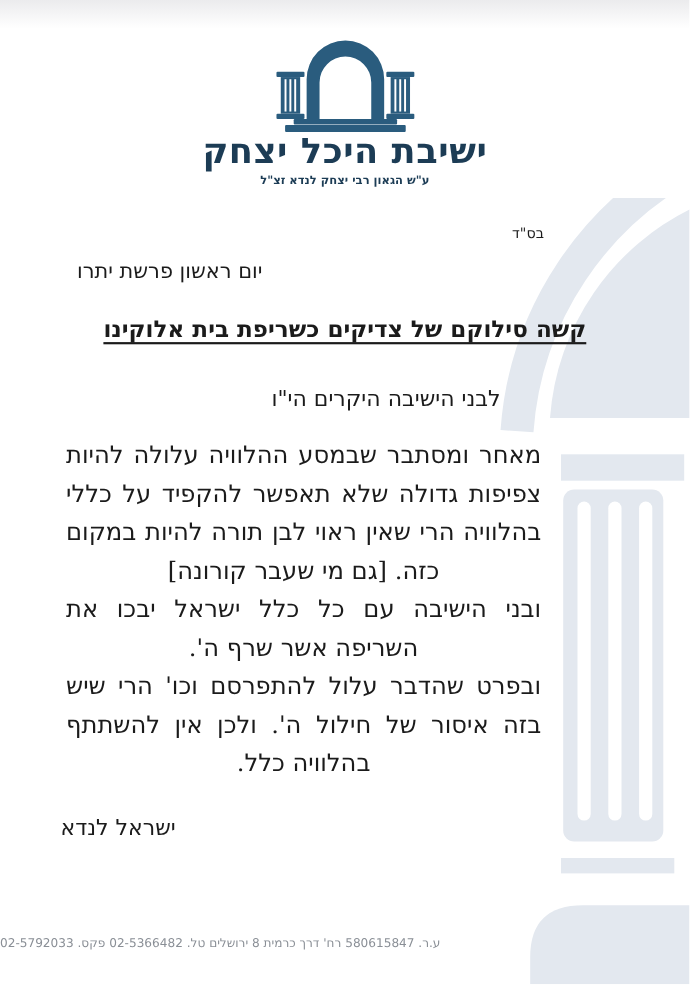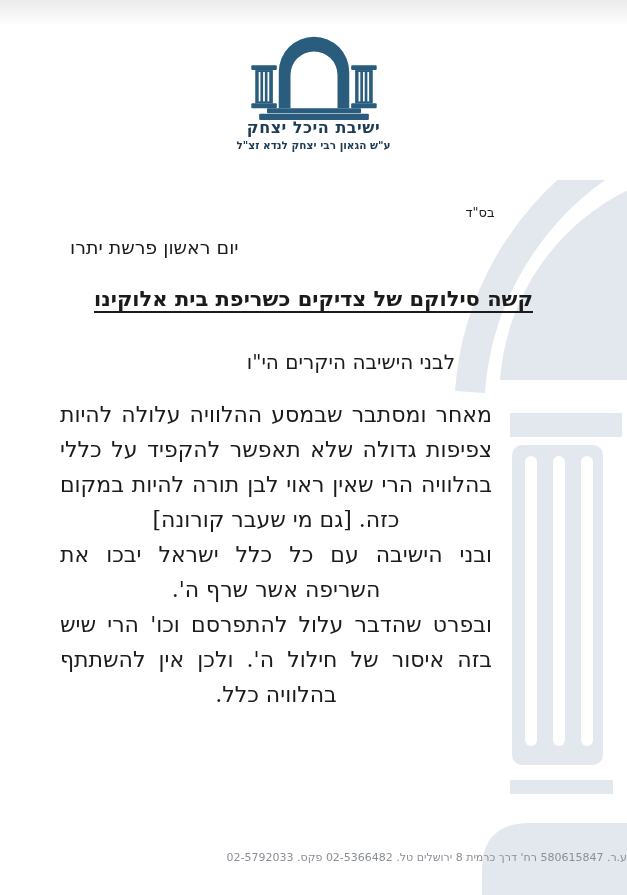--- a/index.html
+++ b/index.html
@@ -6,36 +6,36 @@
   .page{
     position:relative;width:627px;height:895px;margin:0 auto;
     background:#ffffff;overflow:hidden;
     font-family:"DejaVu Serif","DejaVu Sans",serif;color:#1b1b1b;
   }
   .top-fade{position:absolute;top:0;left:0;right:0;height:26px;
     background:linear-gradient(#ebebed,#ffffff);pointer-events:none;}
   .watermark{position:absolute;left:440px;top:180px;z-index:0;}
   .header{position:absolute;top:26px;left:0;right:0;text-align:center;z-index:2;}
   .logo{display:block;margin:0 auto;}
-  .org-name{font-size:16px;font-weight:bold;color:#1c3c55;margin-top:-2px;
+  .org-name{font-size:32px;font-weight:bold;color:#1c3c55;margin-top:-2px;
     letter-spacing:0.5px;direction:rtl;}
   .org-sub{font-size:10.5px;font-weight:bold;color:#1c3c55;margin-top:2px;direction:rtl;}
   .bsd{position:absolute;top:205px;left:455px;width:50px;text-align:center;
     font-size:13px;direction:rtl;z-index:2;}
   .date{position:absolute;top:236px;left:70px;font-size:19px;direction:rtl;z-index:2;}
   .title{position:absolute;top:286px;left:0;right:0;text-align:center;
     font-size:21px;font-weight:bold;direction:rtl;z-index:2;}
   .title span{text-decoration:underline;text-underline-offset:5px;text-decoration-thickness:1.5px;}
   .salutation{position:absolute;top:350px;right:172px;font-size:20px;direction:rtl;z-index:2;}
   .body{position:absolute;top:397px;left:60px;width:432px;z-index:2;
     font-size:22px;line-height:35px;direction:rtl;
     text-align:justify;text-align-last:center;}
   .body p{margin:0;padding:0;}
   .signature{position:absolute;top:740px;left:55px;font-size:20px;direction:rtl;z-index:2;}
-  .footer{position:absolute;top:851px;left:0;right:0;text-align:right;
+  .footer{position:absolute;top:851px;left:0;right:0;text-align:left;
     font-size:11px;color:#8a8f96;direction:rtl;z-index:2;
     font-family:"DejaVu Sans","Liberation Sans",sans-serif;}
 </style>
 </head>
 <body>
 
 <div class="page">
 
   <div class="top-fade"></div>
 
@@ -87,16 +87,17 @@
   </div>
 
   <div class="salutation">לבני הישיבה היקרים הי"ו</div>
 
   <div class="body">
     <p>מאחר ומסתבר שבמסע ההלוויה עלולה להיות צפיפות גדולה שלא תאפשר להקפיד על כללי בהלוויה הרי שאין ראוי לבן תורה להיות במקום כזה. [גם מי שעבר קורונה]</p>
     <p>ובני הישיבה עם כל כלל ישראל יבכו את השריפה אשר שרף ה'.</p>
     <p>ובפרט שהדבר עלול להתפרסם וכו' הרי שיש בזה איסור של חילול ה'. ולכן אין להשתתף בהלוויה כלל.</p>
   </div>
 
+  <div class="signature">ישראל לנדא</div>
 
   <footer class="footer">ע.ר. 580615847 רח' דרך כרמית 8 ירושלים טל. 02-5366482 פקס. 02-5792033</footer>
 
 </div>
 
 </body></html>

